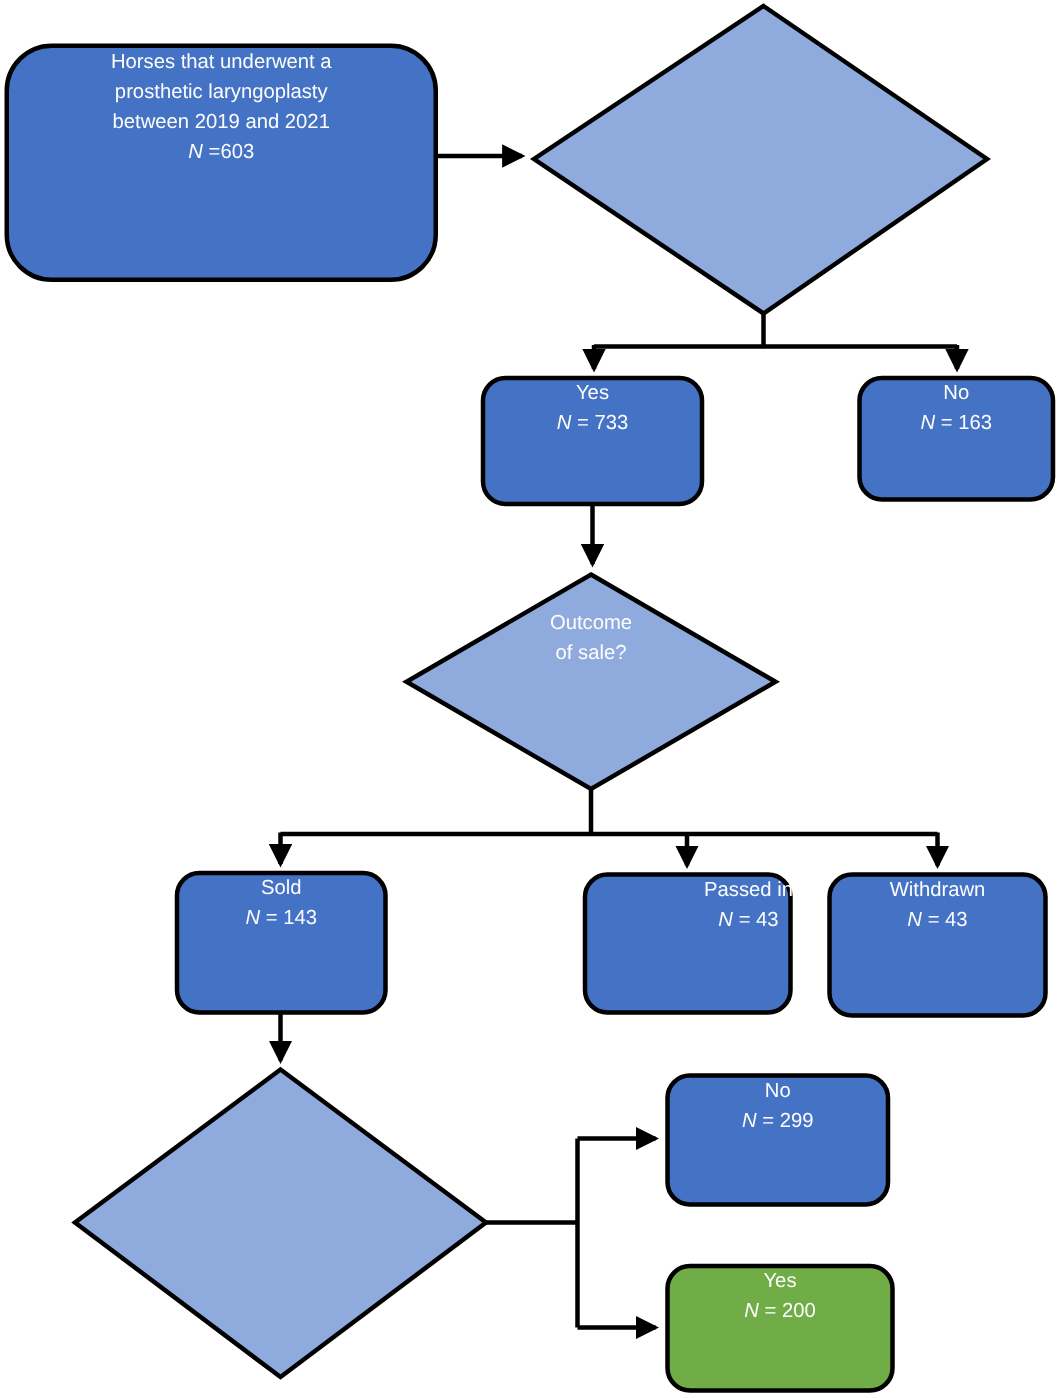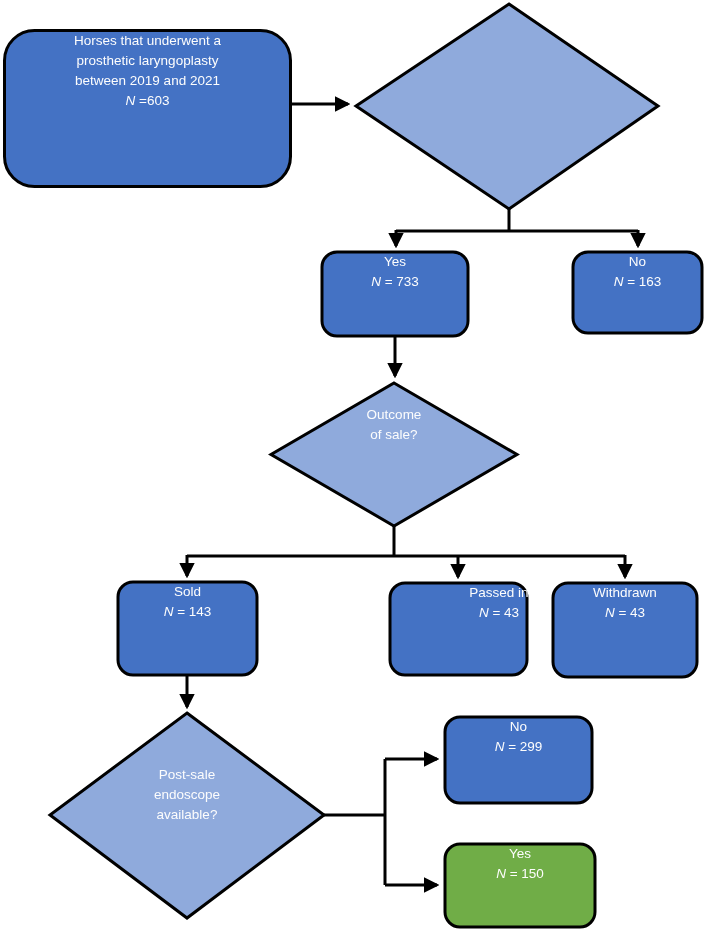--- a/index.html
+++ b/index.html
@@ -112,29 +112,24 @@
   <div class="label" style="left:390px;top:583px;width:138px;height:92px;margin-left:40px;">
     <span class="t">Passed in</span>
     <span class="count"><i>N</i> <span>= 43</span></span>
   </div>
 
   <div class="label" style="left:553px;top:583px;width:144px;height:109px;">
     <span class="t">Withdrawn</span>
     <span class="count"><i>N</i> <span>= 43</span></span>
   </div>
 
-  <div class="label" style="left:87px;top:765px;width:200px;height:100px;">
-    <span class="t">Post-sale
-endoscope
-available?</span>
-  </div>
 
   <div class="label" style="left:445px;top:717px;width:147px;height:86px;">
     <span class="t">No</span>
     <span class="count"><i>N</i> <span>= 299</span></span>
   </div>
 
   <div class="label" style="left:445px;top:844px;width:150px;height:83px;">
     <span class="t">Yes</span>
-    <span class="count"><i>N</i> <span>= 150</span></span>
+    <span class="count"><i>N</i> <span>= 200</span></span>
   </div>
 
 </div>
 
 </body></html>

